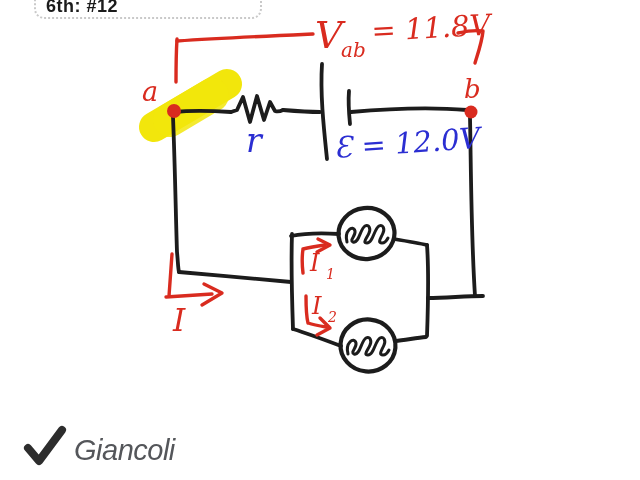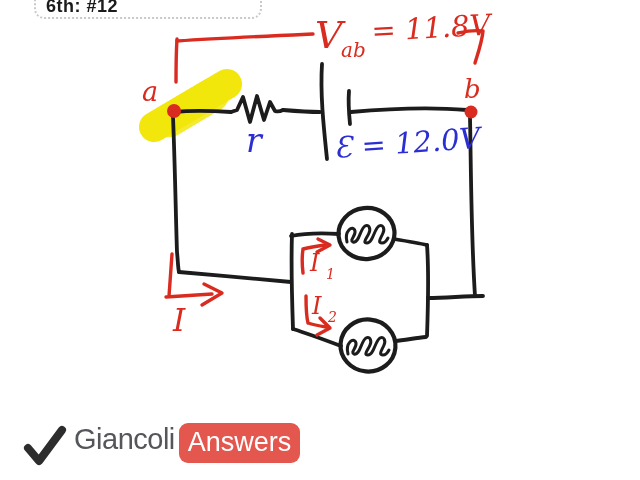--- a/index.html
+++ b/index.html
@@ -11,21 +11,21 @@
     border:2px dotted #c9c9c9;border-radius:10px;background:#ffffff;}
   .problem-tab span{position:absolute;left:10px;top:13px;
     font-weight:bold;font-size:18px;color:#1b1b1b;letter-spacing:0.5px;
     font-family:"Liberation Sans",sans-serif;}
 
   
   .sketch{position:absolute;left:0;top:0;width:640px;height:480px;}
 
   
   .logo{position:absolute;left:22px;top:423px;height:44px;
-    display:flex;align-items:flex-start;cursor:pointer;}
+    display:flex;align-items:flex-end;cursor:pointer;font-style:italic;}
   .logo .brand{font-size:29px;color:#54565a;letter-spacing:-0.5px;
     margin-left:6px;font-family:"Liberation Sans",sans-serif;}
   .logo .badge{margin-left:4px;background:#e4574e;color:#ffffff;
     font-size:27px;line-height:1;padding:6px 9px 7px 9px;border-radius:9px;
     font-family:"Liberation Sans",sans-serif;}
 </style>
 </head>
 <body>
 
 <div class="problem-tab">
@@ -96,14 +96,13 @@
     <text x="246" y="152" font-size="33">r</text>
     <text x="335" y="158" font-size="29" transform="rotate(-4 335 158)">Ɛ = 12.0V</text>
   </g>
 </svg>
 
 <div class="logo">
   <svg width="46" height="44" viewBox="0 0 46 44">
     <path d="M 6,25 L 17,38 L 40,7" stroke="#2d2d2d" stroke-width="8" fill="none" stroke-linecap="round" stroke-linejoin="round"></path>
   </svg>
   <span class="brand">Giancoli</span>
-  <span class="badge">Answers</span>
 </div>
 
 </body></html>

